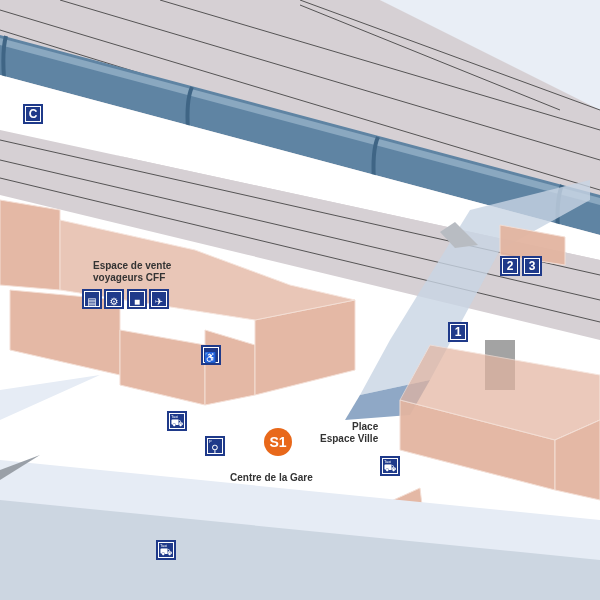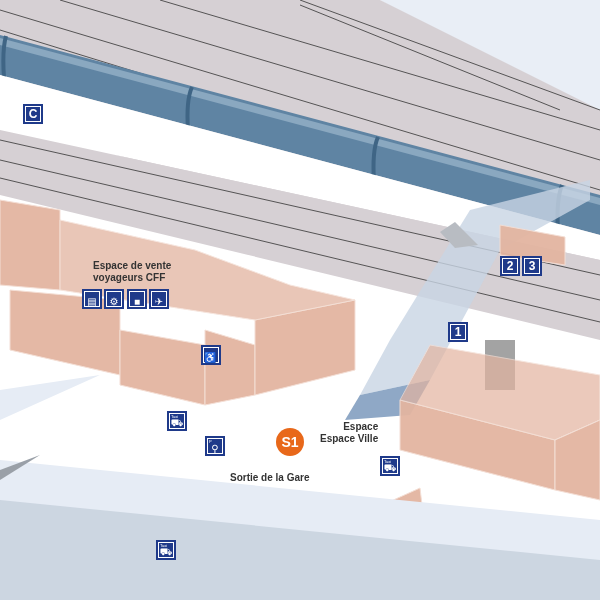--- a/index.html
+++ b/index.html
@@ -122,28 +122,28 @@
   <div class="sign" style="left:167px;top:411px;">
     <span class="small">Taxi</span>
     <span class="pic">⛟</span>
   </div>
 
   <div class="sign" style="left:205px;top:436px;">
     <span class="small">P</span>
     <span class="pic">⚲</span>
   </div>
 
-  <div class="s1" style="left:276px;top:428px;">
+  <div class="s1" style="left:264px;top:428px;">
     <span>S1</span>
   </div>
 
-  <div class="label" style="left:230px;top:472px;">Sortie de la Gare</div>
+  <div class="label" style="left:230px;top:472px;">Centre de la Gare</div>
 
   <div class="label right" style="left:320px;top:421px;">
-    <div>Espace</div>
+    <div>Place</div>
     <div>Espace Ville</div>
   </div>
 
   <div class="sign" style="left:380px;top:456px;">
     <span class="small">Taxi</span>
     <span class="pic">⛟</span>
   </div>
 
   <div class="sign" style="left:156px;top:540px;">
     <span class="small">Taxi</span>

